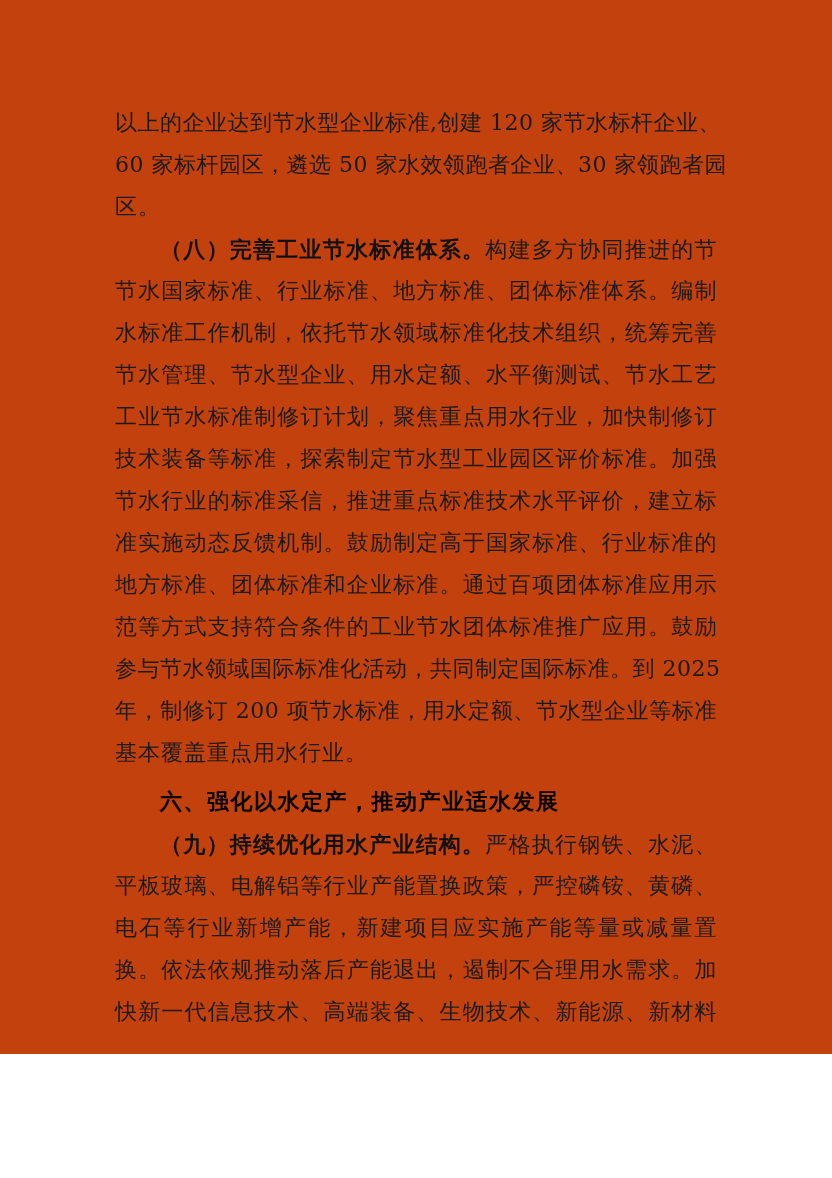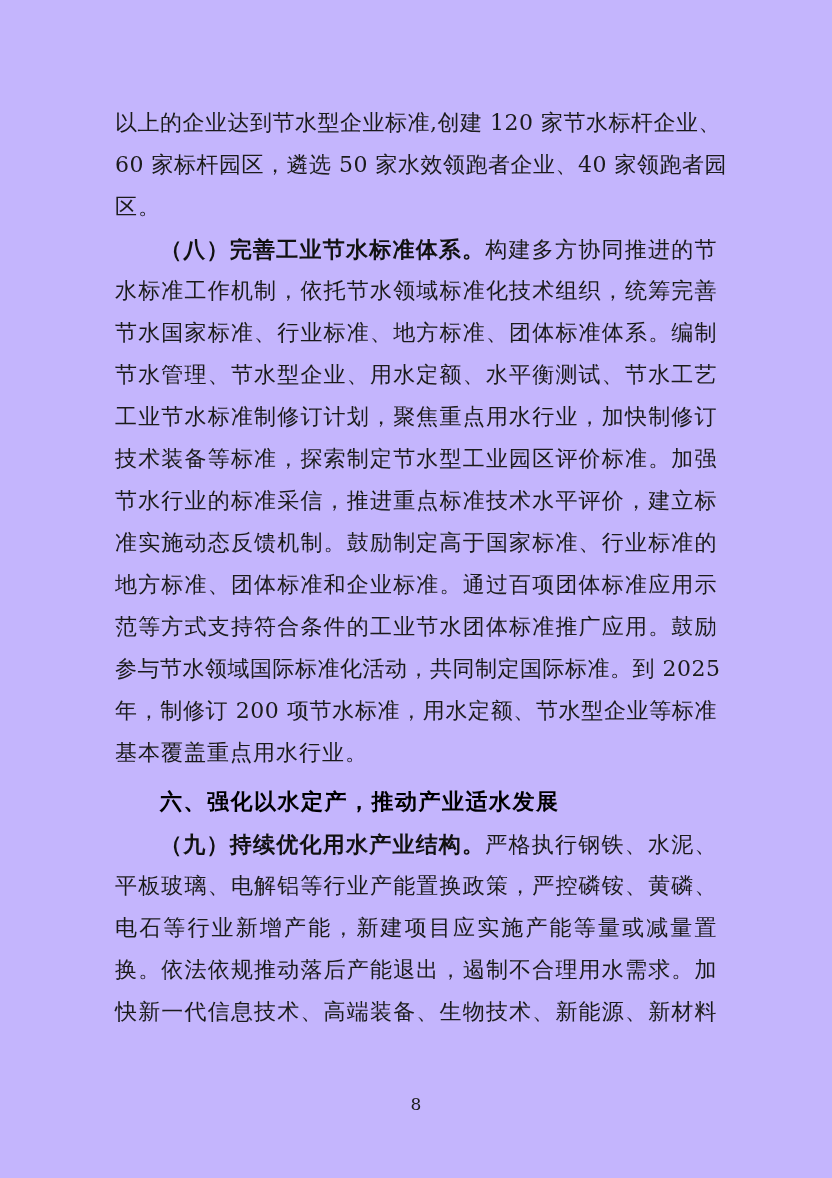--- a/index.html
+++ b/index.html
@@ -3,22 +3,22 @@
 <meta charset="utf-8">
 <style>
   html, body {
     margin: 0;
     padding: 0;
     background: #ffffff;
   }
   .page {
     position: relative;
     width: 832px;
-    height: 1178px;
-    background: #c4b5fd;
+    height: 1054px;
+    background: #c2410c;
     overflow: hidden;
     font-family: "DejaVu Serif", serif;
     color: #1b1b1b;
   }
   .content {
     position: absolute;
     left: 115px;
     top: 102px;
     width: 602px;
   }
@@ -66,26 +66,26 @@
   }
 </style>
 </head>
 <body>
 
 <div class="page">
 
   <div class="content">
 
     <div class="line">以上的企业达到节水型企业标准,创建 120 家节水标杆企业、</div>
-    <div class="line">60 家标杆园区，遴选 50 家水效领跑者企业、40 家领跑者园</div>
+    <div class="line">60 家标杆园区，遴选 50 家水效领跑者企业、30 家领跑者园</div>
     <div class="line left">区。</div>
 
     <div class="line indent"><span class="lead">（八）完善工业节水标准体系。</span><span>构建多方协同推进的节</span></div>
+    <div class="line">节水国家标准、行业标准、地方标准、团体标准体系。编制</div>
     <div class="line">水标准工作机制，依托节水领域标准化技术组织，统筹完善</div>
-    <div class="line">节水国家标准、行业标准、地方标准、团体标准体系。编制</div>
     <div class="line">节水管理、节水型企业、用水定额、水平衡测试、节水工艺</div>
     <div class="line">工业节水标准制修订计划，聚焦重点用水行业，加快制修订</div>
     <div class="line">技术装备等标准，探索制定节水型工业园区评价标准。加强</div>
     <div class="line">节水行业的标准采信，推进重点标准技术水平评价，建立标</div>
     <div class="line">准实施动态反馈机制。鼓励制定高于国家标准、行业标准的</div>
     <div class="line">地方标准、团体标准和企业标准。通过百项团体标准应用示</div>
     <div class="line">范等方式支持符合条件的工业节水团体标准推广应用。鼓励</div>
     <div class="line">参与节水领域国际标准化活动，共同制定国际标准。到 2025</div>
     <div class="line">年，制修订 200 项节水标准，用水定额、节水型企业等标准</div>
     <div class="line left">基本覆盖重点用水行业。</div>

